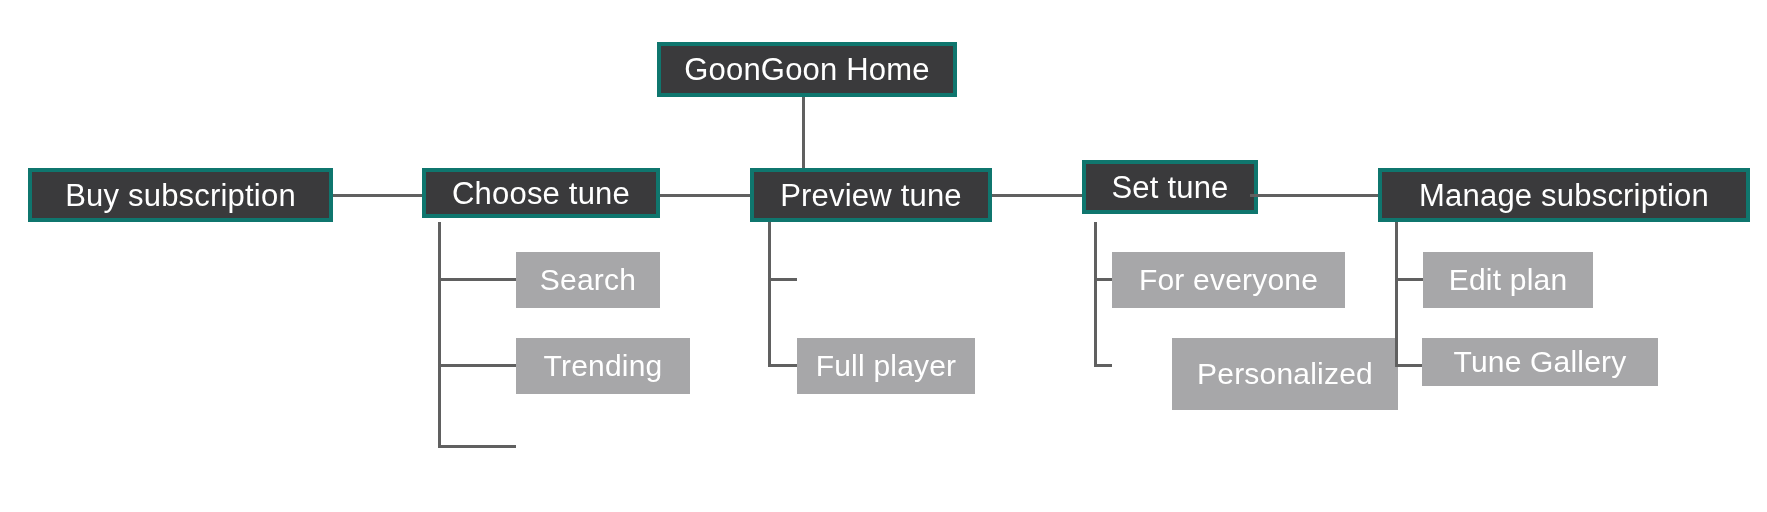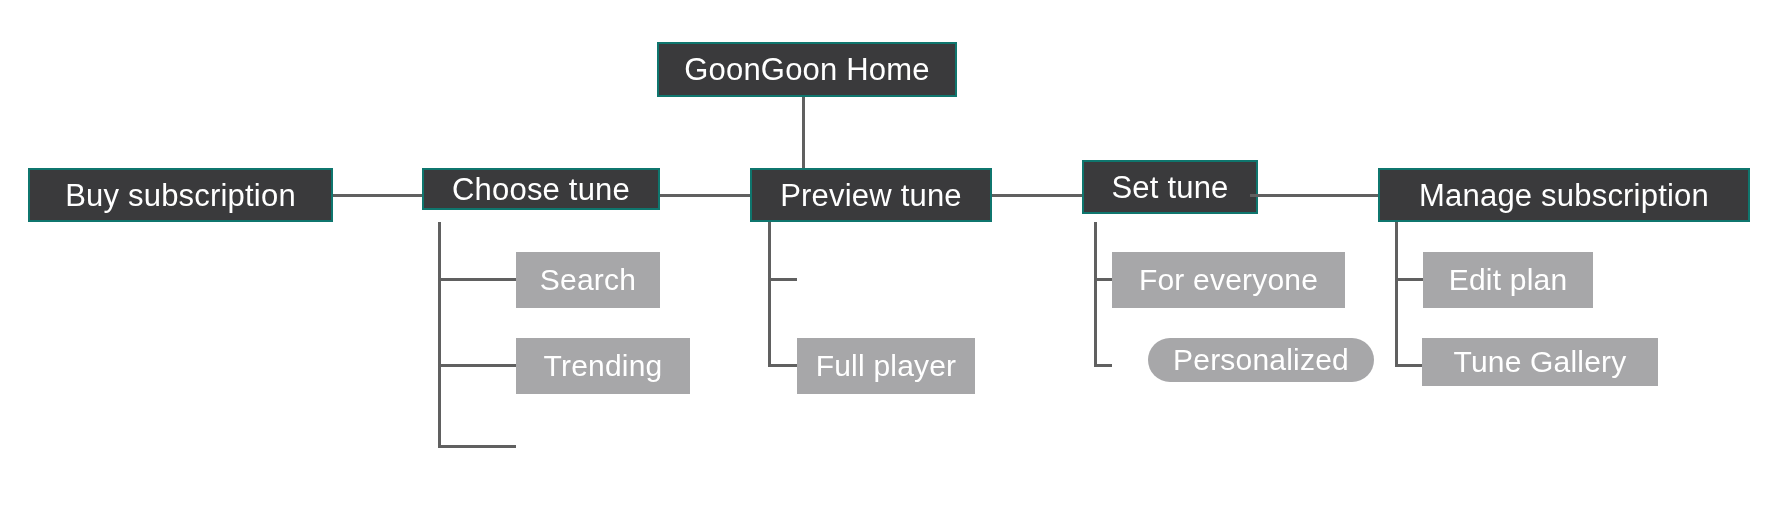--- a/index.html
+++ b/index.html
@@ -8,40 +8,40 @@
   html,body{margin:0;padding:0;background:var(--bg);}
   .canvas{
     position:relative;width:1767px;height:512px;background:var(--bg);
     font-family:"Liberation Sans","DejaVu Sans",sans-serif;overflow:hidden;
   }
   .box{
     position:absolute;display:flex;align-items:center;justify-content:center;
     color:var(--text);font-size:30px;line-height:1;white-space:nowrap;
     box-sizing:border-box;letter-spacing:0.2px;
   }
-  .dark{background:var(--dark);border:2px solid #0f766e;font-size:31px;}
+  .dark{background:var(--dark);border:4px solid #0f766e;font-size:31px;}
   .light{background:var(--light);}
   .line{position:absolute;background:var(--line);}
 
   
   #node-home{left:657px;top:42px;width:300px;height:55px;}
   
   #node-buy{left:28px;top:168px;width:305px;height:54px;}
-  #node-choose{left:422px;top:168px;width:238px;height:42px;}
+  #node-choose{left:422px;top:168px;width:238px;height:50px;}
   #node-preview{left:750px;top:168px;width:242px;height:54px;}
   #node-set{left:1082px;top:160px;width:176px;height:54px;}
   #node-manage{left:1378px;top:168px;width:372px;height:54px;}
   
   #node-search{left:516px;top:252px;width:144px;height:56px;}
   #node-trending{left:516px;top:338px;width:174px;height:56px;}
   #node-categories{left:516px;top:419px;width:206px;height:56px;}
   #node-mini{left:797px;top:252px;width:196px;height:55px;}
   #node-full{left:797px;top:338px;width:178px;height:56px;}
   #node-everyone{left:1112px;top:252px;width:233px;height:56px;}
-  #node-personalized{left:1148px;top:338px;width:226px;height:44px;border-radius:22px;}
+  #node-personalized{left:1172px;top:338px;width:226px;height:72px;}
   #node-edit{left:1423px;top:252px;width:170px;height:56px;}
   #node-gallery{left:1422px;top:338px;width:236px;height:48px;}
 
   
   #ln-home-v{left:802px;top:97px;width:3px;height:71px;}
   #ln-buy-choose{left:333px;top:194px;width:89px;height:3px;}
   #ln-choose-preview{left:660px;top:194px;width:90px;height:3px;}
   #ln-preview-set{left:992px;top:194px;width:90px;height:3px;}
   #ln-set-manage{left:1250px;top:194px;width:128px;height:3px;}
 

